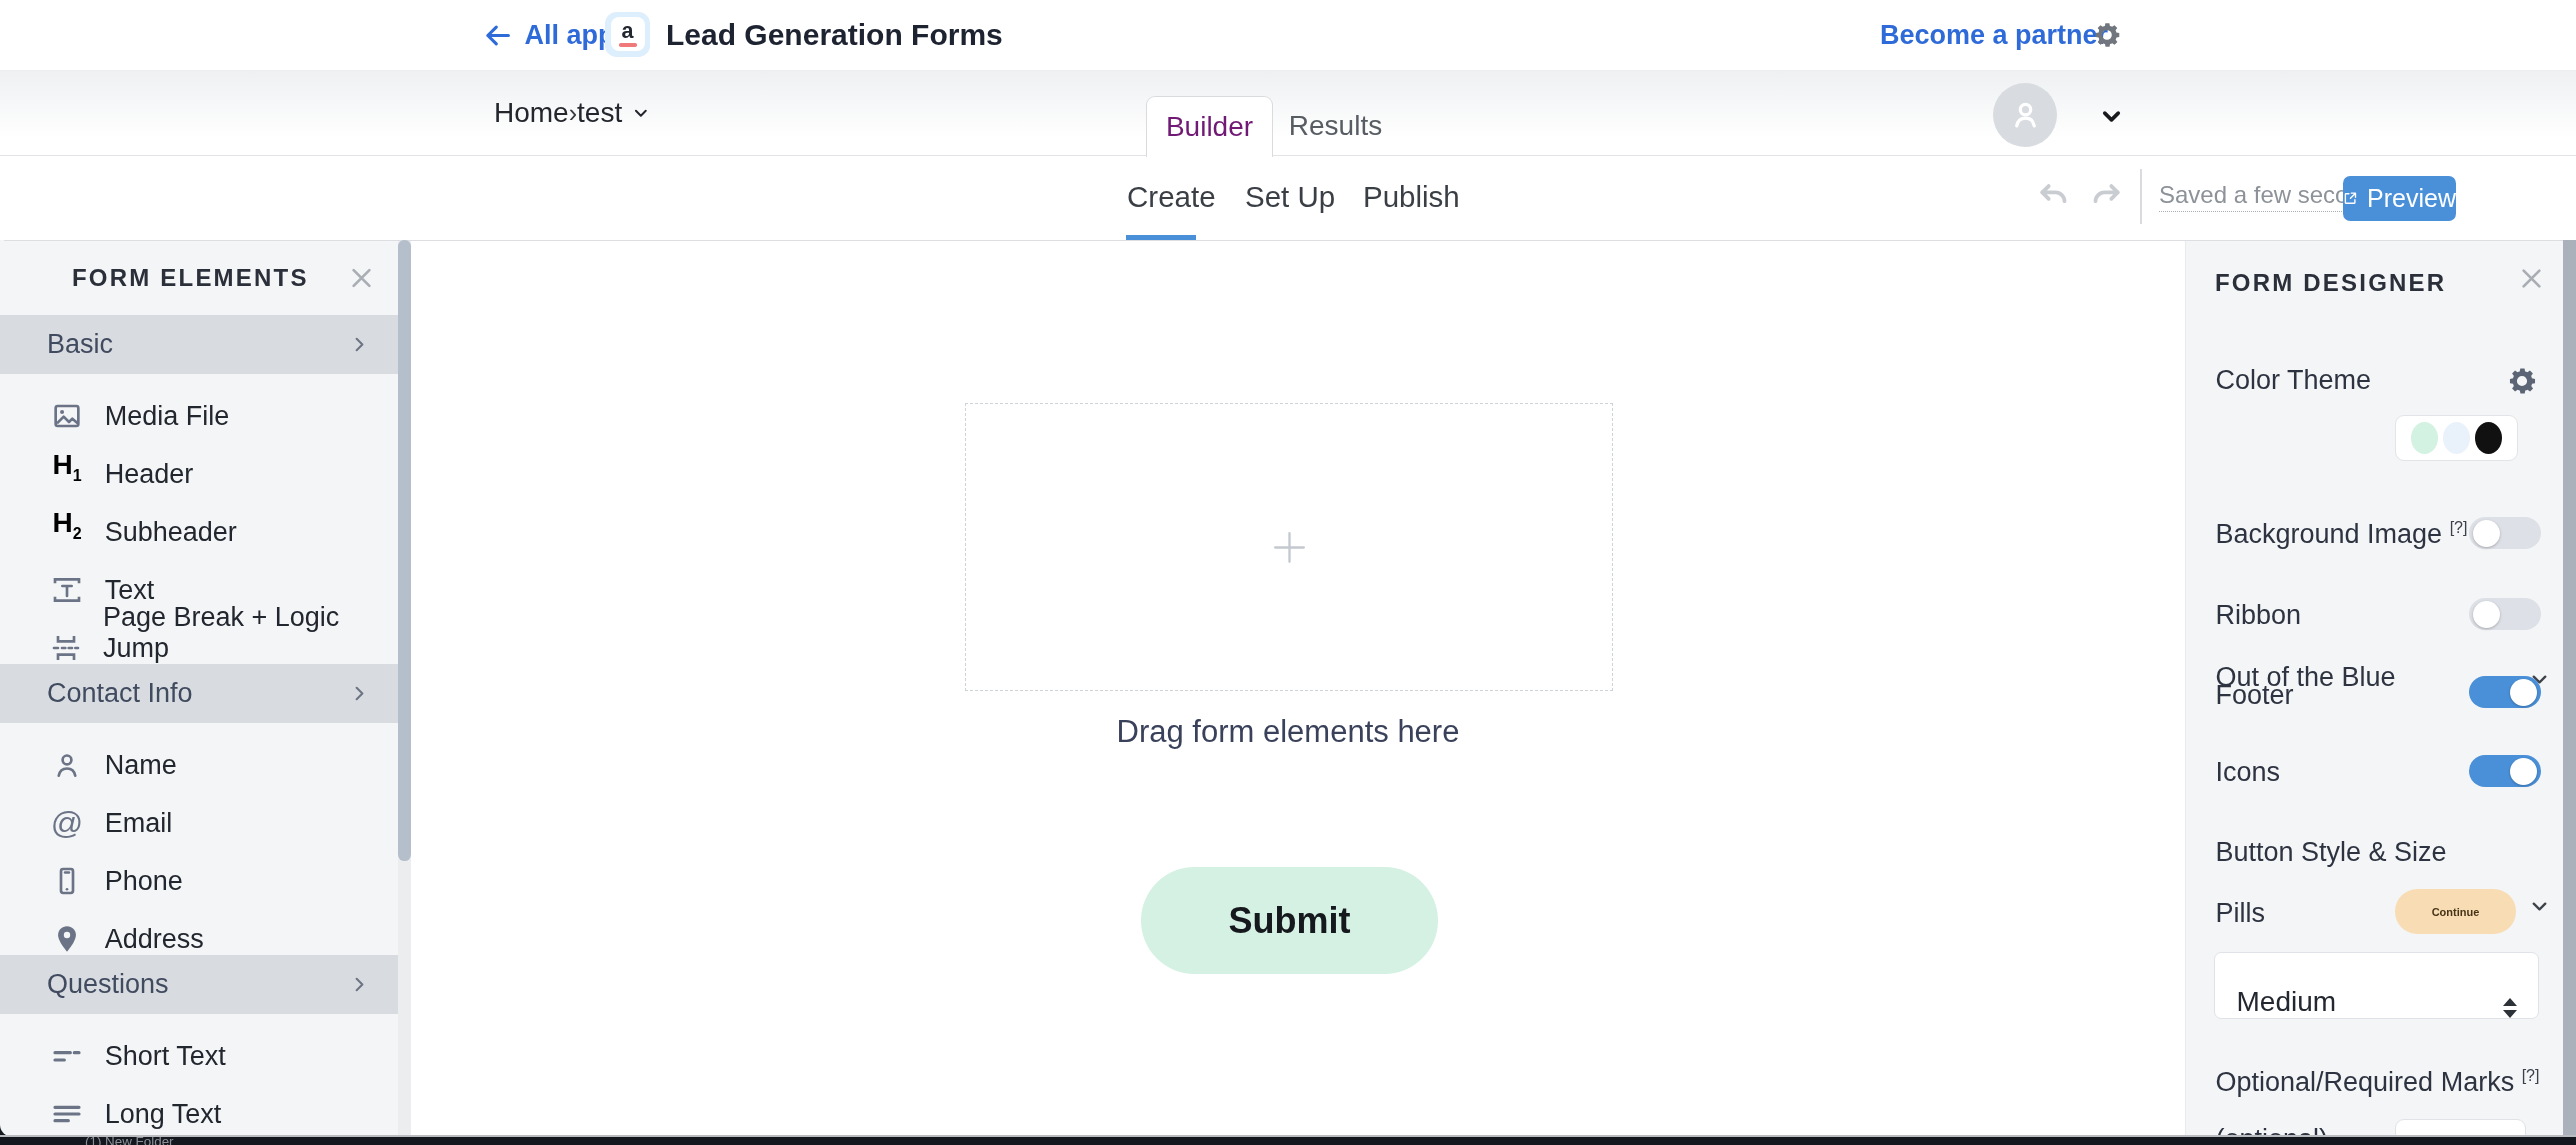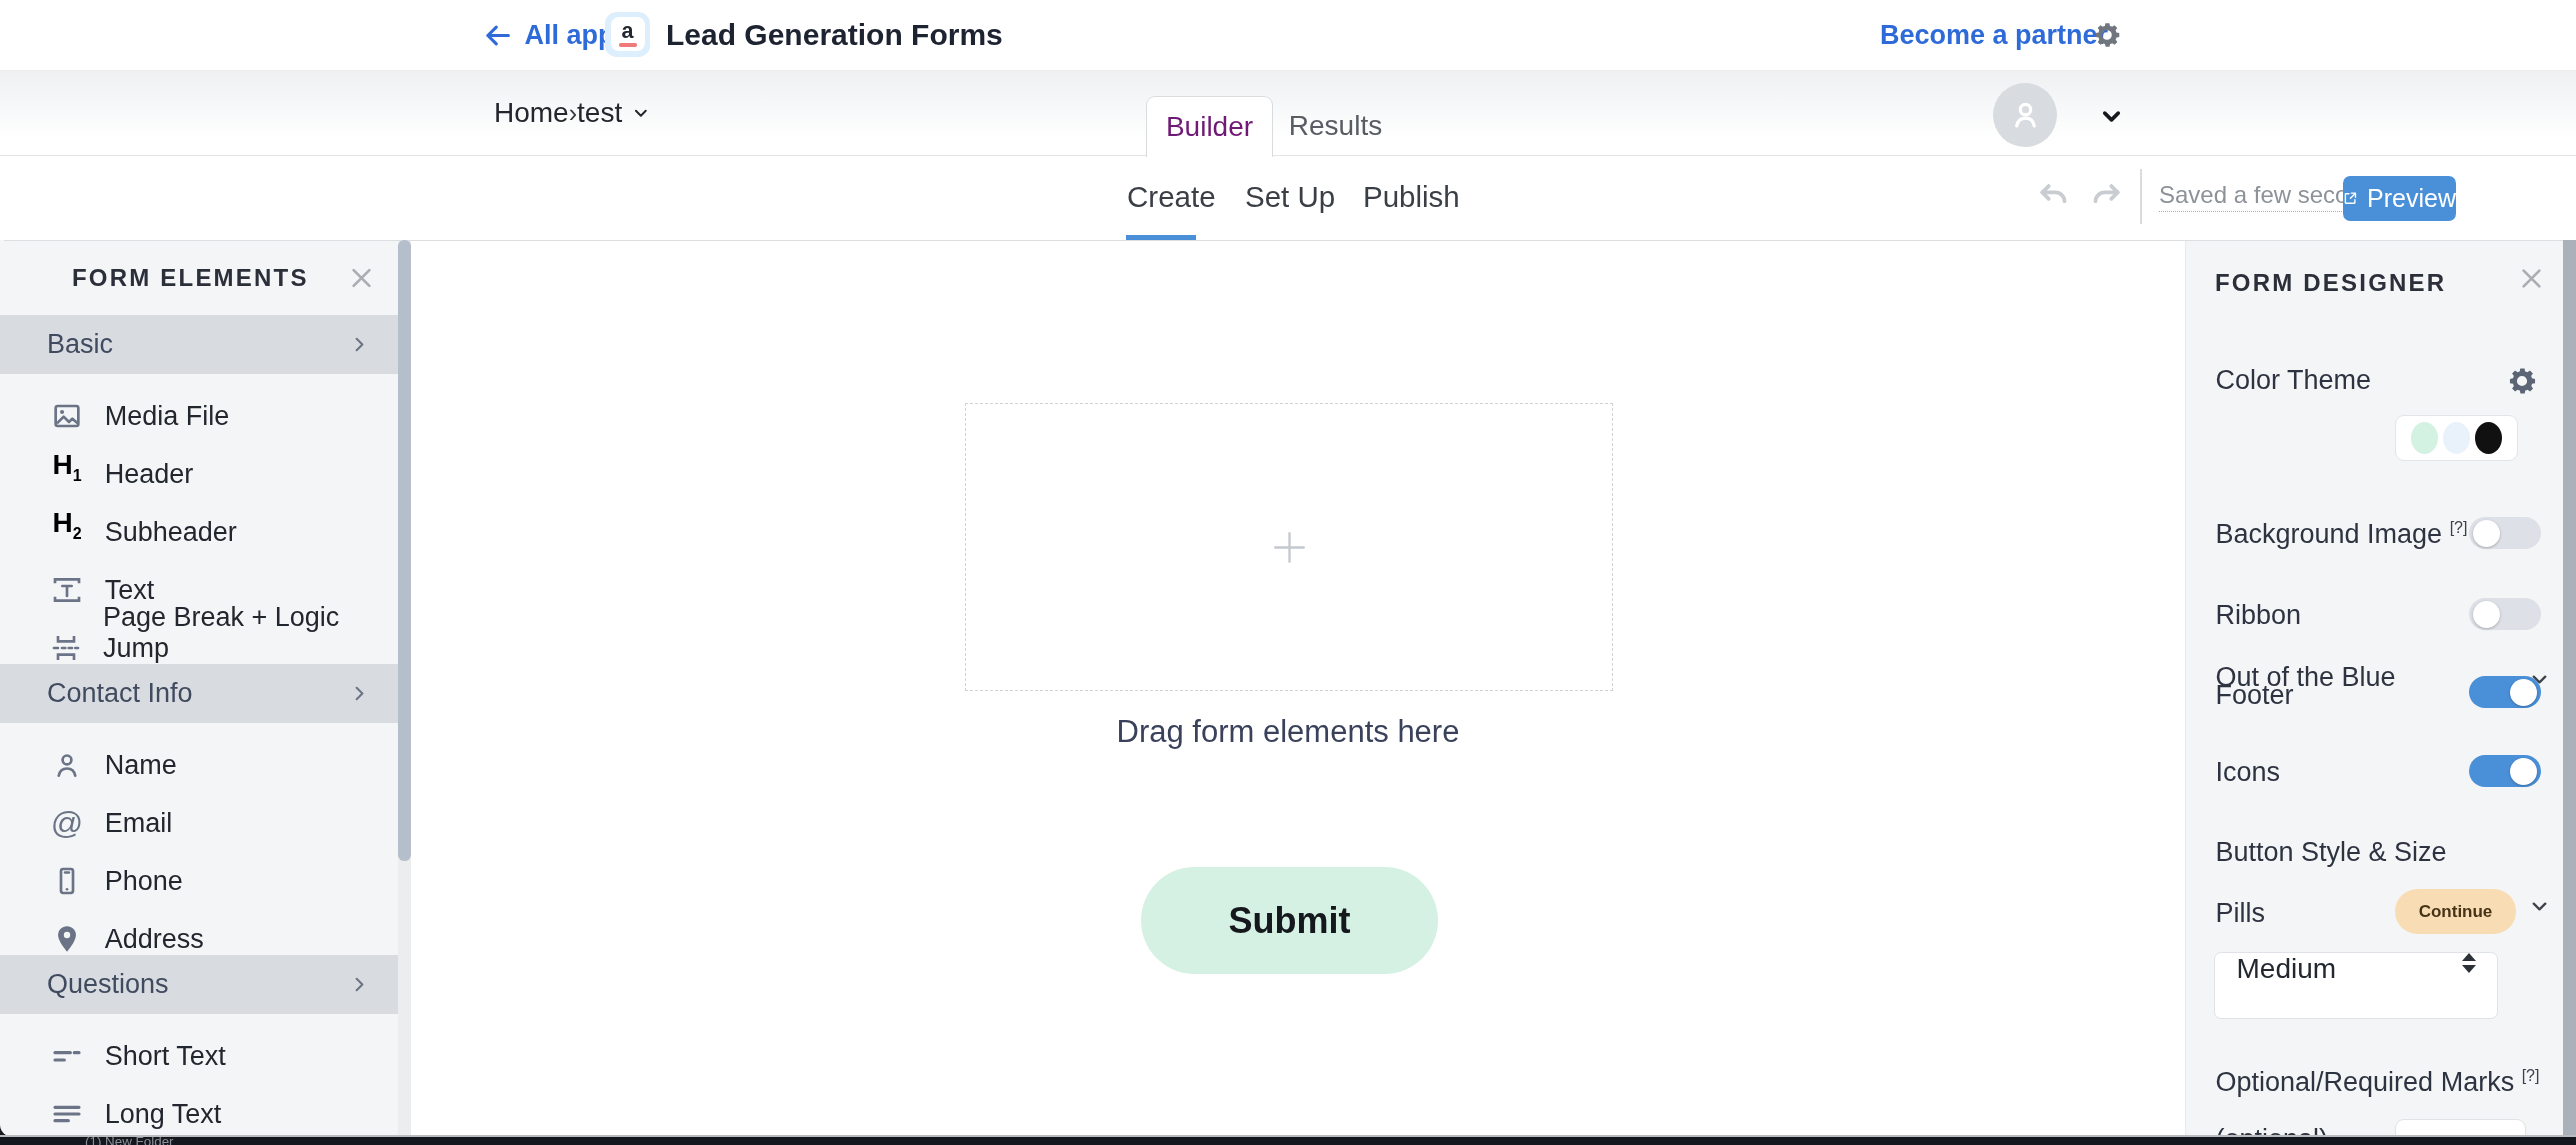--- a/index.html
+++ b/index.html
@@ -103,24 +103,24 @@
 
   .toggle{width:72px;height:32px;border-radius:16px;position:relative;cursor:pointer}
   .toggle.off{background:#dde0e6}
   .toggle.on{background:#4a90d9}
   .toggle .knob{position:absolute;top:2.7px;width:27px;height:27px;border-radius:50%;background:#fff;
         box-shadow:0 0.9px 2.7px rgba(0,0,0,.25)}
   .toggle.off .knob{left:3.6px}
   .toggle.on .knob{right:3.6px}
 
   .pill-preview{left:209px;top:649px;width:121px;height:45px;border-radius:22.4px;background:#f8ddb4;
-        display:flex;align-items:center;justify-content:center;font-size:17px;font-weight:bold;
+        display:flex;align-items:center;justify-content:center;font-size:11px;font-weight:bold;
         color:#473418;cursor:pointer}
-  .size-select{left:28px;top:712px;width:284px;height:67px;background:#fff;border:0.9px solid #dfe2e6;
-        border-radius:7.2px;display:flex;align-items:flex-start;justify-content:space-between;
+  .size-select{left:28px;top:712px;width:325px;height:67px;background:#fff;border:0.9px solid #dfe2e6;
+        border-radius:7.2px;display:flex;align-items:flex-end;justify-content:space-between;
         padding:0 21.5px;box-sizing:border-box;font-size:28px;color:#23272f;cursor:pointer}
   .updown{display:flex;flex-direction:column;gap:3.6px}
   .tri-up{width:0;height:0;border-left:7.2px solid transparent;border-right:7.2px solid transparent;
         border-bottom:8px solid #2d3138}
   .tri-down{width:0;height:0;border-left:7.2px solid transparent;border-right:7.2px solid transparent;
         border-top:8px solid #2d3138}
   .label-preview-box{left:209px;top:879px;width:131px;height:54px;background:#fff;border:0.9px solid #dfe2e6;
         border-radius:9px;display:flex;align-items:flex-start;justify-content:center;
         padding-top:12.5px;box-sizing:border-box;font-size:13.4px;color:#565c66;cursor:pointer}
 

